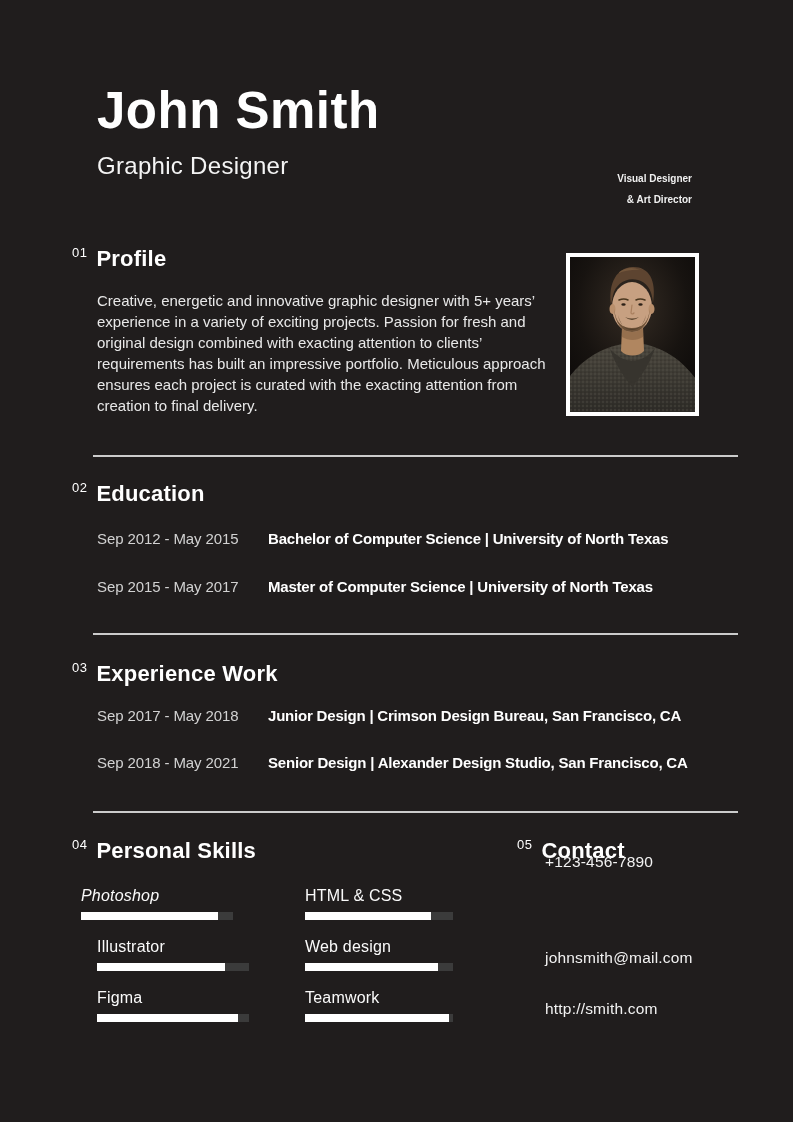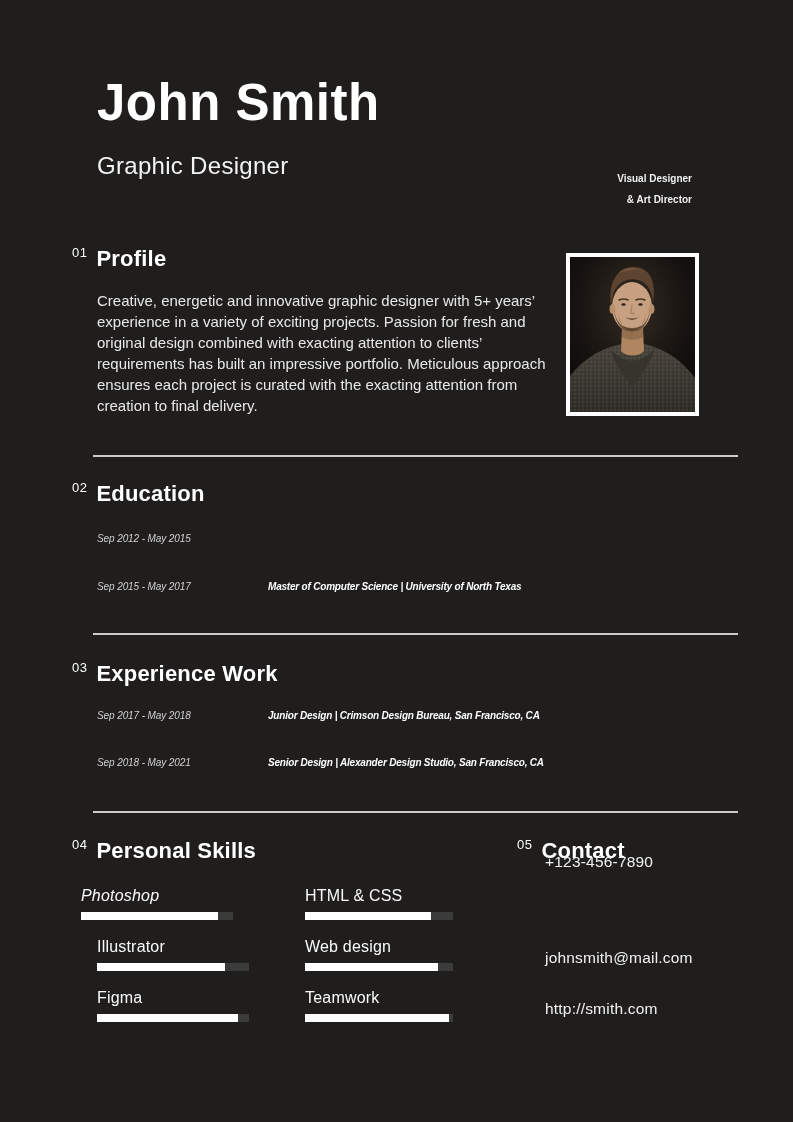--- a/index.html
+++ b/index.html
@@ -7,21 +7,21 @@
     width:793px;height:1122px;
     background:#201d1d;
     font-family:"Liberation Sans", sans-serif;
     color:#ffffff;
     position:relative;
     overflow:hidden;
   }
   .abs{position:absolute;}
 
   
-  .name{left:97px;top:74px;font-size:51px;font-weight:bold;letter-spacing:0.5px;line-height:58px;}
+  .name{left:97px;top:82px;font-size:51px;font-weight:bold;letter-spacing:0.5px;line-height:58px;}
   .role{left:97px;top:152px;font-size:24px;font-weight:normal;color:#f4f4f4;letter-spacing:0.3px;}
   .tagline{right:101px;top:168px;text-align:right;font-size:10px;line-height:21px;color:#f0f0f0;font-weight:bold;}
 
   
   .sec-head{display:flex;align-items:flex-start;}
   .sec-num{font-size:13px;margin-right:9px;margin-top:-1px;font-weight:normal;color:#ffffff;letter-spacing:0.5px;}
   .sec-title{font-size:22px;font-weight:bold;margin:0;line-height:26px;letter-spacing:0.2px;}
 
   .profile-head{left:72px;top:246px;}
   .profile-text{left:97px;top:290px;width:450px;font-size:15px;line-height:21px;color:#e8e8e8;}
@@ -30,21 +30,21 @@
   .photo-frame svg{display:block;}
 
   .divider{height:2px;background:#cbcbcb;left:93px;width:645px;}
   .divider-1{top:455px;}
   .divider-2{top:633px;}
   .divider-3{top:811px;}
 
   .education-head{left:72px;top:481px;}
   .experience-head{left:72px;top:661px;}
 
-  .row{display:flex;font-size:10px;line-height:18px;font-style:italic;}
+  .row{display:flex;font-size:15px;line-height:18px;}
   .row .dates{width:152px;flex:none;color:#d2d2d2;margin-right:19px;letter-spacing:-0.1px;}
   .row .detail{font-weight:bold;color:#ffffff;letter-spacing:-0.2px;white-space:nowrap;}
   .edu-row-1{left:97px;top:530px;}
   .edu-row-2{left:97px;top:578px;}
   .exp-row-1{left:97px;top:707px;}
   .exp-row-2{left:97px;top:754px;}
 
   .skills-head{left:72px;top:838px;}
   .contact-head{left:517px;top:838px;}
 
@@ -134,20 +134,21 @@
 </div>
 
 <div class="abs divider divider-1"></div>
 
 <div class="abs sec-head education-head">
   <span class="sec-num">02</span>
   <h2 class="sec-title">Education</h2>
 </div>
 <div class="abs row edu-row-1">
   <span class="dates">Sep 2012 - May 2015</span>
+  <span class="detail">Bachelor of Computer Science | University of North Texas</span>
 </div>
 <div class="abs row edu-row-2">
   <span class="dates">Sep 2015 - May 2017</span>
   <span class="detail">Master of Computer Science | University of North Texas</span>
 </div>
 
 <div class="abs divider divider-2"></div>
 
 <div class="abs sec-head experience-head">
   <span class="sec-num">03</span>

